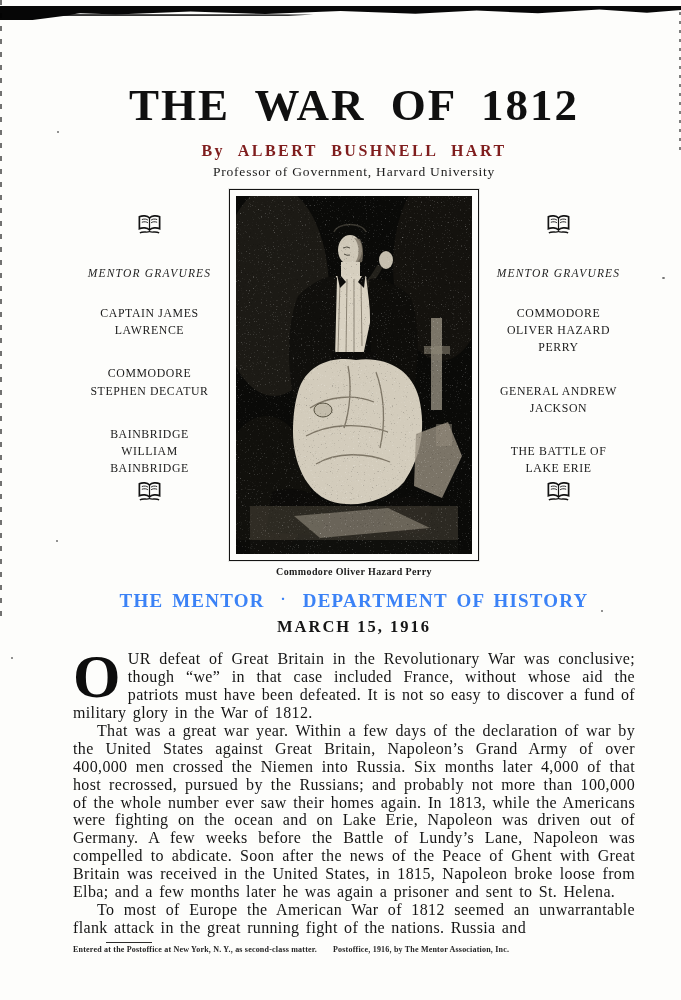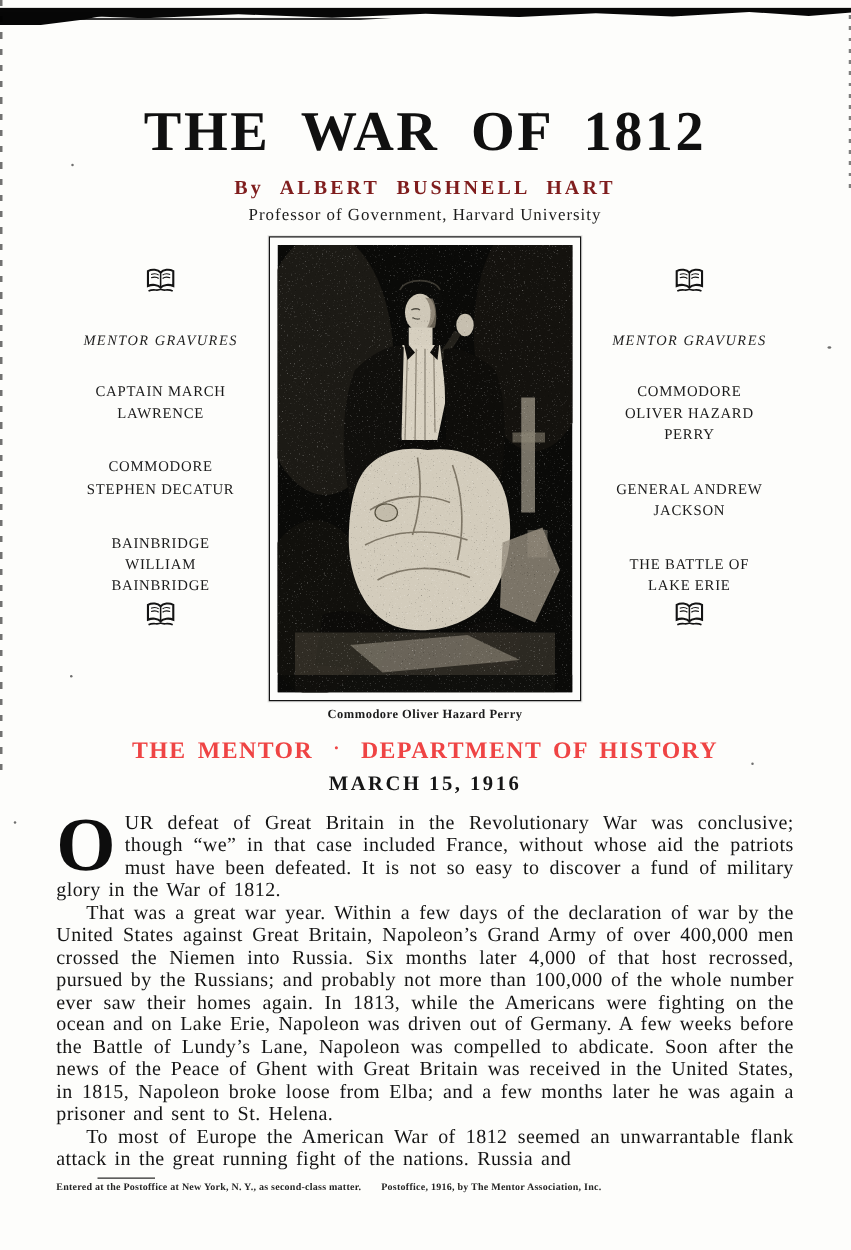--- a/index.html
+++ b/index.html
@@ -6,20 +6,21 @@
   html, body { background: #e8e8e6; }
   .page {
     position: relative;
     width: 681px;
     height: 1000px;
     margin: 0 auto;
     background: #fdfdfb;
     color: #161616;
     font-family: "Liberation Serif", "DejaVu Serif", serif;
     overflow: hidden;
+    padding-left: 28px;
   }
   
   .scan-top {
     position: absolute; top: 6px; left: 0; width: 100%; height: 9px;
     background: #070707;
     clip-path: polygon(0 0,100% 0,100% 45%,95% 75%,88% 40%,79% 80%,70% 50%,61% 85%,50% 55%,39% 90%,28% 60%,17% 95%,8% 70%,0 100%);
   }
   .scan-top-line {
     position: absolute; top: 14px; left: 0; width: 46%; height: 2px;
     background: #111; opacity: .85;
@@ -88,21 +89,21 @@
     box-shadow: 0 0 0 1px rgba(0,0,0,.08);
   }
   .portrait-frame svg { display: block; }
   .portrait-caption {
     margin-top: 5px; font-size: 10px; font-weight: 700;
     letter-spacing: .4px; color: #1b1b1b;
   }
 
   
   .dept { text-align: center; margin-top: 13px; }
-  .dept-line { font-size: 19px; font-weight: 700; letter-spacing: 1.2px; word-spacing: 3px; color: #ef4444; font-family: Liberation Serif, serif; }
+  .dept-line { font-size: 19px; font-weight: 700; letter-spacing: 1.2px; word-spacing: 3px; color: #3b82f6; font-family: Liberation Serif, serif; }
   .dept-sep { display: inline-block; margin: 0 16px; transform: translateY(-3px); font-size: 15px; }
   .dept-date { margin-top: 5px; font-size: 16.5px; font-weight: 700; letter-spacing: 2px; }
 
   
   .article {
     margin-top: 13px; font-size: 16px; line-height: 17.9px;
     letter-spacing: .35px; word-spacing: 2px;
     text-align: justify; color: #151515;
   }
   .article p + p { text-indent: 24px; }
@@ -148,21 +149,21 @@
     <section class="feature">
 
       <aside class="side-col">
         <svg class="book-ornament" viewBox="0 0 24 20" aria-hidden="true">
           <path d="M3 3.2 C6 1.6 10 2.1 12 4.2 C14 2.1 18 1.6 21 3.2 L21 13.8 C18 12.4 14 12.9 12 14.9 C10 12.9 6 12.4 3 13.8 Z" fill="none" stroke="#141414" stroke-width="1.5"></path>
           <path d="M12 4.2 L12 14.9" stroke="#141414" stroke-width="1.1"></path>
           <path d="M5.2 5.6 C7.4 4.8 9.6 5.2 10.6 6.1 M5.2 8 C7.4 7.2 9.6 7.6 10.6 8.5 M13.4 6.1 C14.4 5.2 16.6 4.8 18.8 5.6 M13.4 8.5 C14.4 7.6 16.6 7.2 18.8 8" fill="none" stroke="#141414" stroke-width=".8"></path>
           <path d="M3.4 17.4 C7 15.6 9.5 17.6 12 16.2 C14.5 17.6 17 15.6 20.6 17.4" fill="none" stroke="#141414" stroke-width="1.2"></path>
         </svg>
         <div class="gravures-heading">MENTOR GRAVURES</div>
-        <div class="side-item">CAPTAIN MARCH LAWRENCE</div>
+        <div class="side-item">CAPTAIN JAMES LAWRENCE</div>
         <div class="side-item">COMMODORE STEPHEN DECATUR</div>
         <div class="side-item">BAINBRIDGE WILLIAM BAINBRIDGE</div>
         <svg class="book-ornament bottom" viewBox="0 0 24 20" aria-hidden="true">
           <path d="M3 3.2 C6 1.6 10 2.1 12 4.2 C14 2.1 18 1.6 21 3.2 L21 13.8 C18 12.4 14 12.9 12 14.9 C10 12.9 6 12.4 3 13.8 Z" fill="none" stroke="#141414" stroke-width="1.5"></path>
           <path d="M12 4.2 L12 14.9" stroke="#141414" stroke-width="1.1"></path>
           <path d="M5.2 5.6 C7.4 4.8 9.6 5.2 10.6 6.1 M5.2 8 C7.4 7.2 9.6 7.6 10.6 8.5 M13.4 6.1 C14.4 5.2 16.6 4.8 18.8 5.6 M13.4 8.5 C14.4 7.6 16.6 7.2 18.8 8" fill="none" stroke="#141414" stroke-width=".8"></path>
           <path d="M3.4 17.4 C7 15.6 9.5 17.6 12 16.2 C14.5 17.6 17 15.6 20.6 17.4" fill="none" stroke="#141414" stroke-width="1.2"></path>
         </svg>
       </aside>
 

